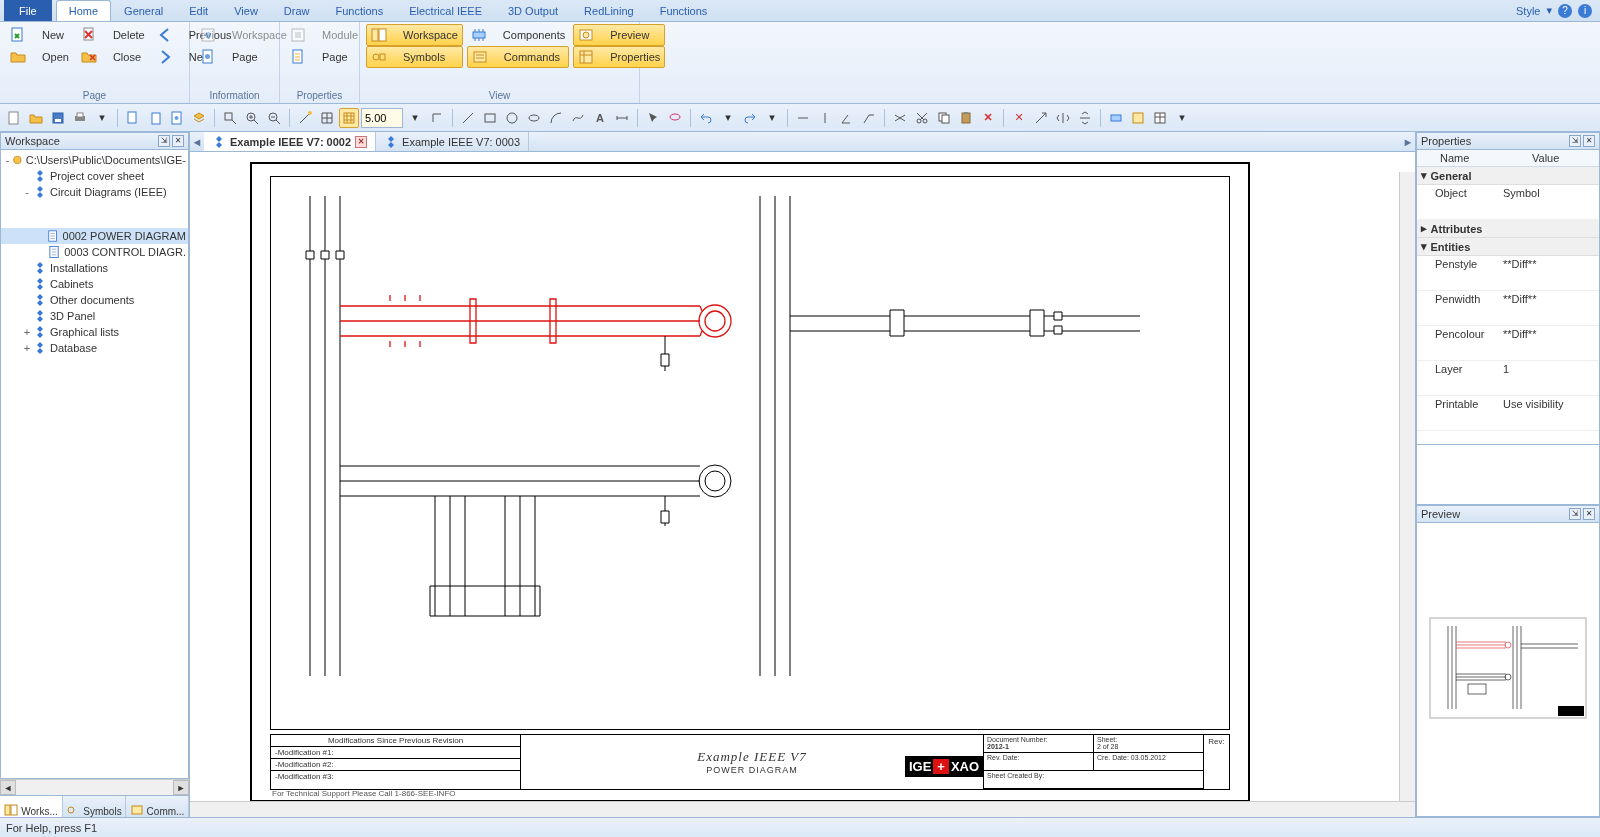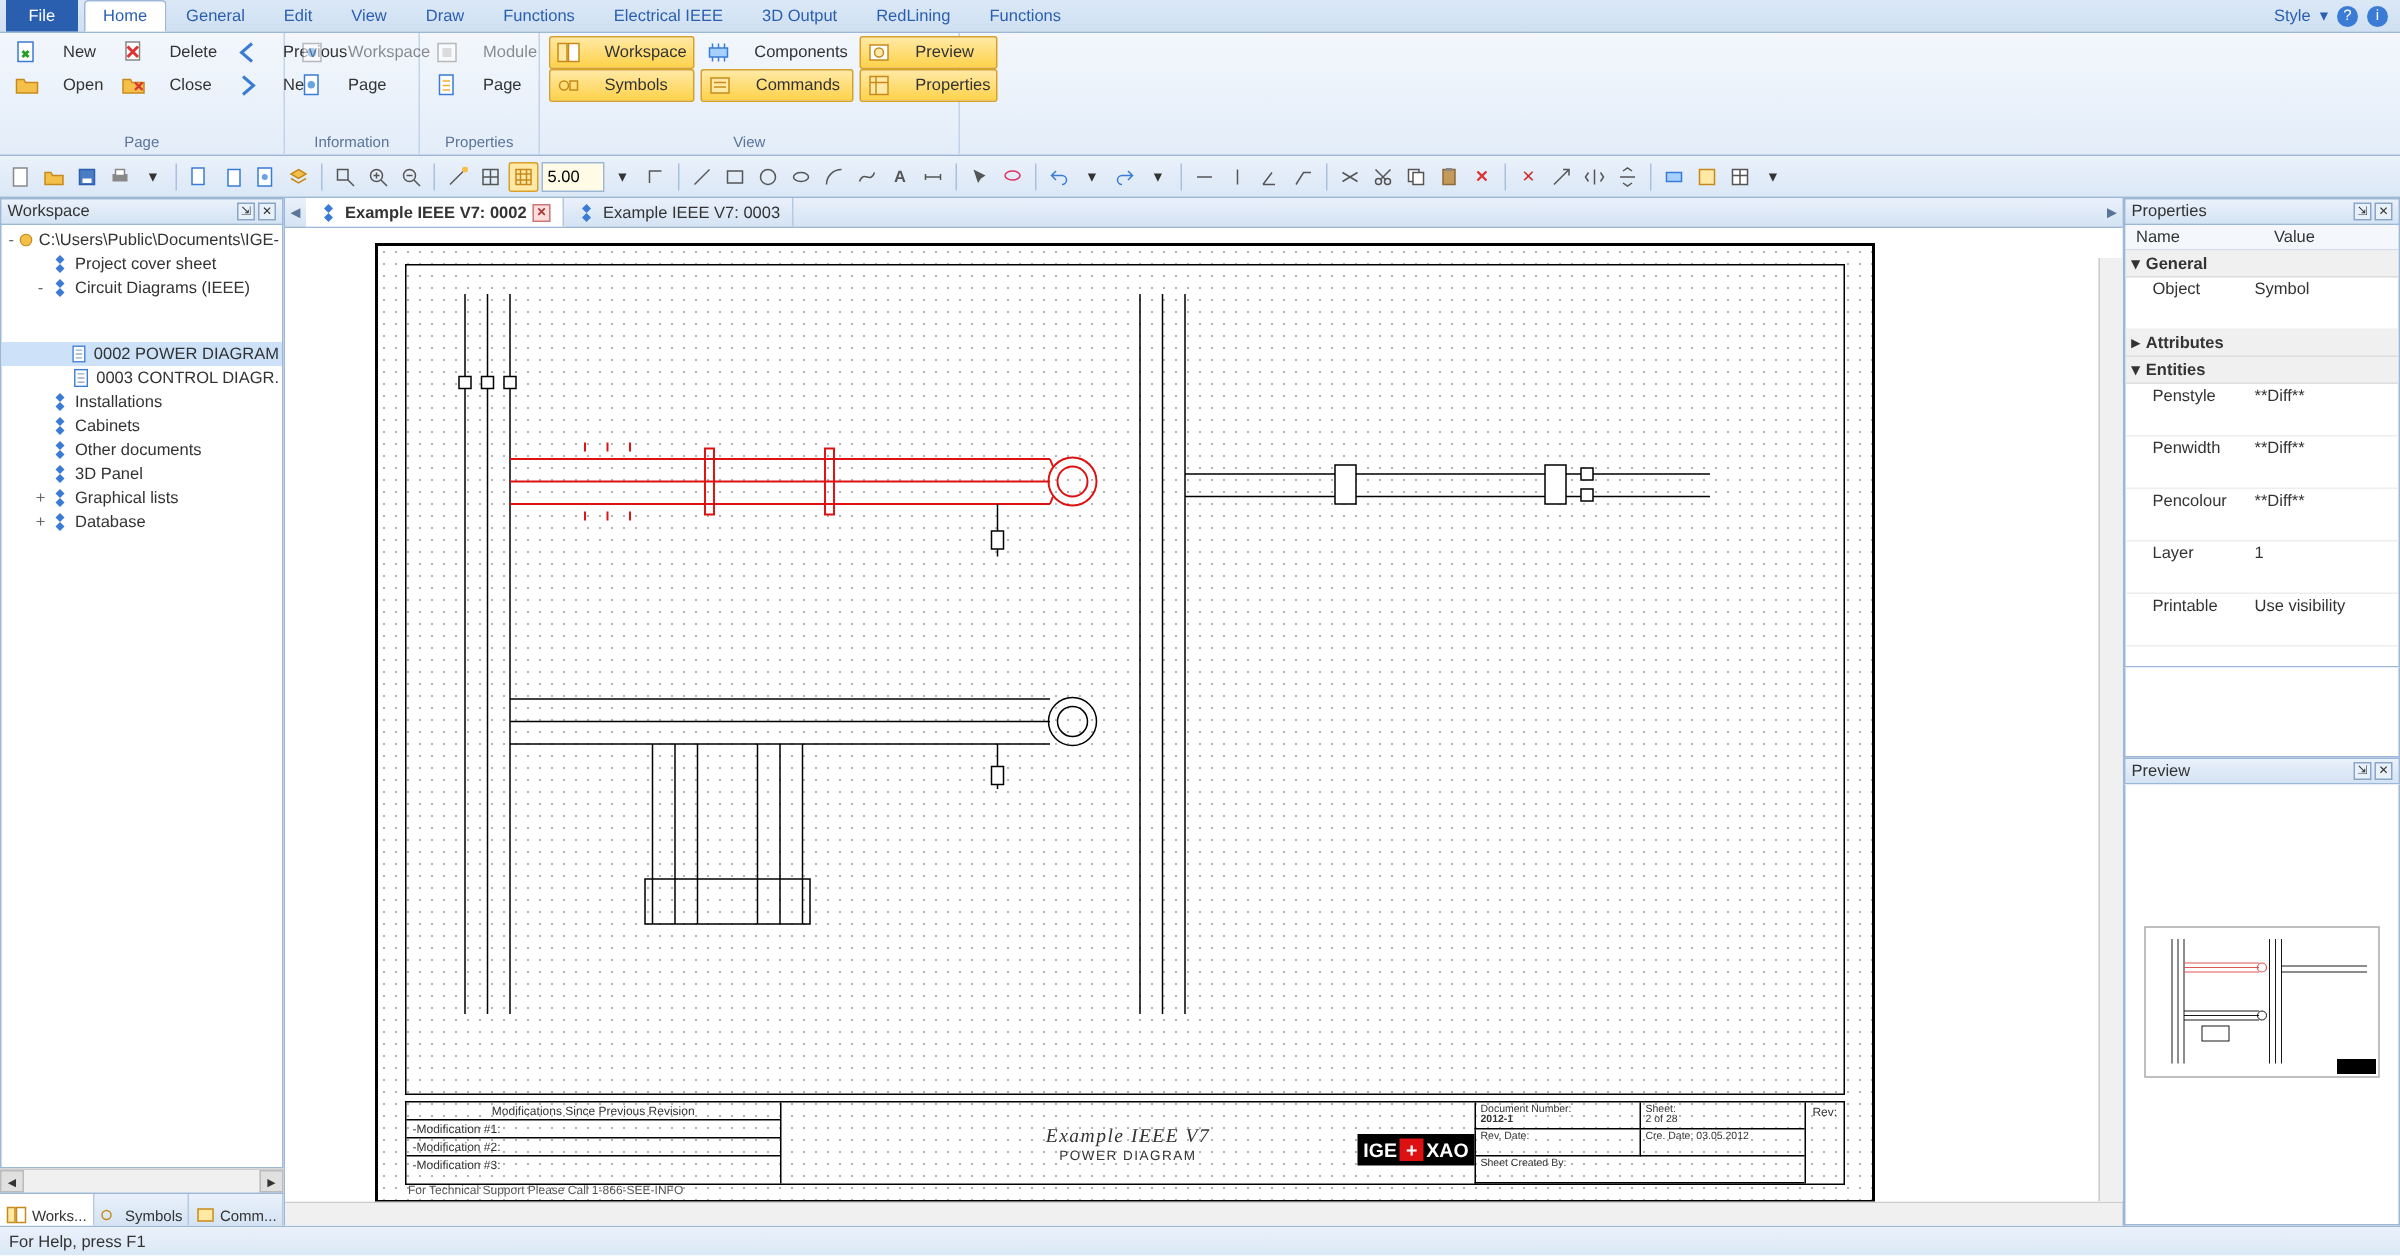--- a/index.html
+++ b/index.html
@@ -73,21 +73,21 @@
   .tb-meta { width: 220px; display: grid; grid-template-columns: 1fr 1fr; grid-auto-rows: 1fr; font-size: 7px; }
   .tb-meta div { border-left: 1px solid #000; border-bottom: 1px solid #000; padding: 1px 3px; }
   .footnote { position: absolute; left: 20px; bottom: 2px; font-size: 8px; color: #555; }
   .canvas-scroll-v { position: absolute; right: 0; top: 20px; bottom: 0; width: 16px; background: #f0f0f0; border-left: 1px solid #ccc; }
   .canvas-scroll-h { height: 16px; background: #f0f0f0; border-top: 1px solid #ccc; }
 
   
   .right-col { width: 185px; display: flex; flex-direction: column; border-left: 1px solid #9db8d6; }
   .prop-grid { flex: 1; background: #fff; border: 1px solid #9db8d6; border-top: none; overflow: auto; font-size: 11px; }
   .prop-head-row { display: flex; background: #f4f7fc; border-bottom: 1px solid #cfd9e8; }
-  .prop-head-row div { padding: 2px 7px; }
+  .prop-head-row div { padding: 2px 23px; }
   .prop-cat { display: flex; align-items: center; background: #f0f0f0; border-bottom: 1px solid #ddd; font-weight: bold; padding: 2px 4px; gap: 4px; }
   .prop-row { display: flex; border-bottom: 1px solid #eee; }
   .prop-row .k { width: 80px; padding: 2px 6px 20px 18px; }
   .prop-row .v { flex: 1; padding: 2px 6px; }
   .prop-desc { height: 60px; border: 1px solid #9db8d6; border-top: none; background: #fff; }
   .preview-box { flex: 1; border: 1px solid #9db8d6; border-top: none; background: #fff; display: flex; align-items: center; justify-content: center; }
 
   
   .statusbar { height: 20px; background: linear-gradient(#eaf1fb,#dbe8f6); border-top: 1px solid #9db8d6; display: flex; align-items: center; padding: 0 6px; font-size: 11px; }
   .statusbar .right { margin-left: auto; display: flex; gap: 24px; color: #888; margin-top: 43px; }

